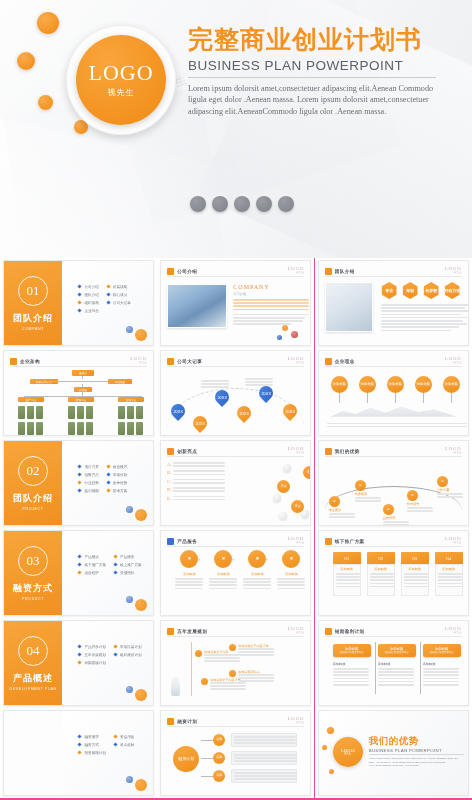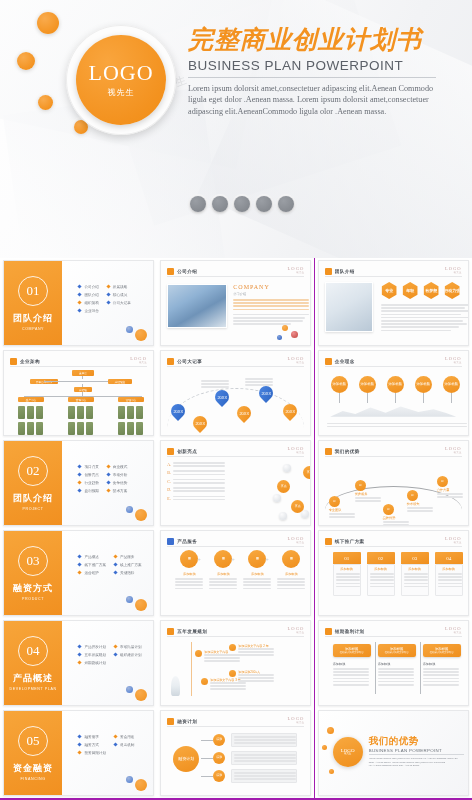--- a/index.html
+++ b/index.html
@@ -53,21 +53,21 @@
     box-shadow:0 1px 4px rgba(0,0,0,.18), 0 0 0 3px #fbfbfb;
   }
   .d1 { width:22px; height:22px; left:37px; top:12px; }
   .d2 { width:18px; height:18px; left:17px; top:52px; }
   .d3 { width:15px; height:15px; left:38px; top:95px; }
   .d4 { width:14px; height:14px; left:74px; top:120px; }
 
   .hero-right { position:absolute; left:188px; top:26px; width:270px; }
   .hero-title {
     font-size:25px; font-weight:bold; color:#f39220; letter-spacing:1px;
-    font-family:"DejaVu Sans", sans-serif; line-height:1.1;font-style:italic;
+    font-family:"DejaVu Sans", sans-serif; line-height:1.1;
   }
   .hero-sub {
     font-size:13.5px; color:#5b6068; letter-spacing:.5px; margin-top:4px;
     border-bottom:1px solid #c9ccd1; padding-bottom:4px; width:248px;
     font-family:"Liberation Sans", sans-serif;
   }
   .hero-body {
     margin-top:5px; font-size:8.2px; line-height:1.45; color:#6a6f77;
     font-family:"Liberation Serif", serif; width:255px;
   }
@@ -79,21 +79,21 @@
   }
 
   
   .grid {
     position:absolute; top:258px; left:0;
     width:472px; height:542px;
     display:grid;
     grid-template-columns:repeat(3,1fr);
     grid-auto-rows:90px;
     gap:0;
-    background:#a21caf;
+    background:#ec4899;
   }
   .slide {
     position:relative;
     width:157px; height:90px;
     padding:2px 3px;
     background:#fff;
   }
   .slide-inner {
     position:relative;
     width:100%; height:100%;
@@ -961,25 +961,20 @@
         <div class="blabel">退出机制</div>
               </div>
               <div class="bullet">
         <div class="bsq" style="background:#f2921f"></div>
         <div class="blabel">投资回报计划</div>
               </div>
             </div>
         <div class="deco-ball" style="width:12px;height:12px;right:6px;bottom:4px;background:radial-gradient(circle at 35% 30%,#f9ab4d,#f1921f);"></div>
         <div class="deco-ball" style="width:7px;height:7px;right:20px;bottom:12px;background:radial-gradient(circle at 35% 30%,#9fb4dd,#4a7ad0);"></div>
       </div>
-      <div class="div-left">
-        <div class="div-num-ring">05</div>
-        <div class="div-cn">资金融资</div>
-        <div class="div-en">FINANCING</div>
-      </div>
         </div>
       </div>
       <div class="slide">
       <div class="slide-inner">
           <div class="hdr">
       <div class="hdr-ico "></div>
       <div class="hdr-title">融资计划</div>
       <div class="hdr-logo">LOGO<small>视先生</small></div>
     </div>
           <div class="body-area">

